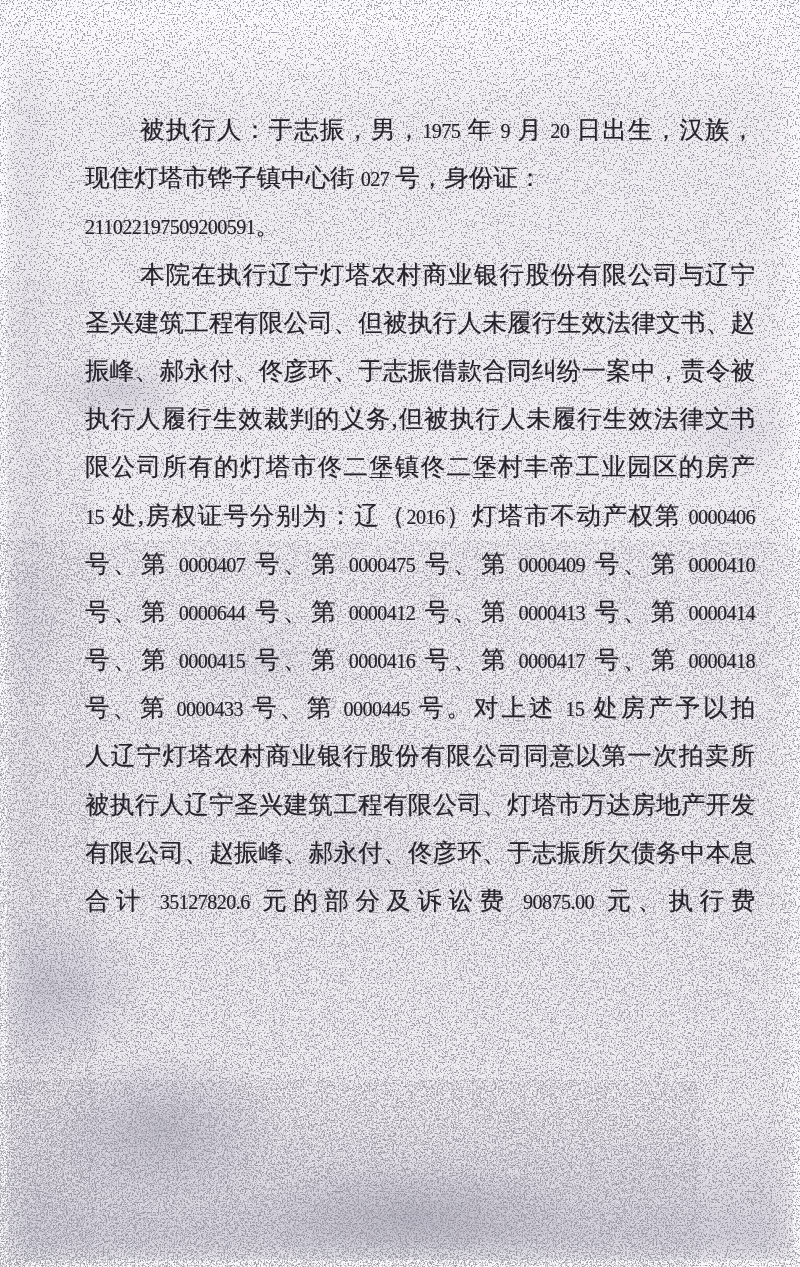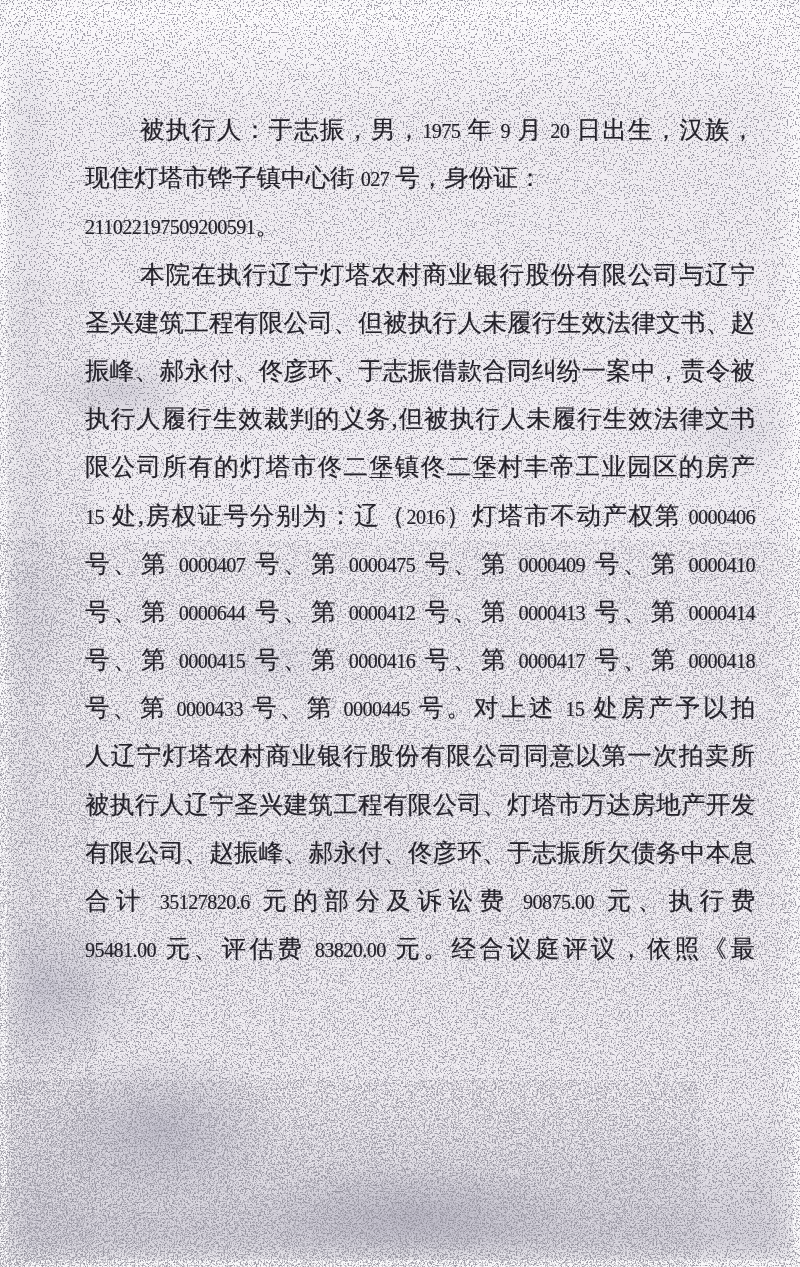--- a/index.html
+++ b/index.html
@@ -102,16 +102,15 @@
     <div class="line">限公司所有的灯塔市佟二堡镇佟二堡村丰帝工业园区的房产</div>
     <div class="line"><span class="num">15</span> 处,房权证号分别为：辽（<span class="num">2016</span>）灯塔市不动产权第 <span class="num">0000406</span></div>
     <div class="line">号、第 <span class="num">0000407</span> 号、第 <span class="num">0000475</span> 号、第 <span class="num">0000409</span> 号、第 <span class="num">0000410</span></div>
     <div class="line">号、第 <span class="num">0000644</span> 号、第 <span class="num">0000412</span> 号、第 <span class="num">0000413</span> 号、第 <span class="num">0000414</span></div>
     <div class="line">号、第 <span class="num">0000415</span> 号、第 <span class="num">0000416</span> 号、第 <span class="num">0000417</span> 号、第 <span class="num">0000418</span></div>
     <div class="line">号、第 <span class="num">0000433</span> 号、第 <span class="num">0000445</span> 号。对上述 <span class="num">15</span> 处房产予以拍</div>
     <div class="line">人辽宁灯塔农村商业银行股份有限公司同意以第一次拍卖所</div>
     <div class="line">被执行人辽宁圣兴建筑工程有限公司、灯塔市万达房地产开发</div>
     <div class="line">有限公司、赵振峰、郝永付、佟彦环、于志振所欠债务中本息</div>
     <div class="line">合计 <span class="num">35127820.6</span> 元的部分及诉讼费 <span class="num">90875.00</span> 元、执行费</div>
-    <div class="line"><span class="num">95481.00</span> 元、评估费 <span class="num">83820.00</span> 元。经合议庭评议，依照《最</div>
   </div>
 
 </div>
 
 </body></html>

